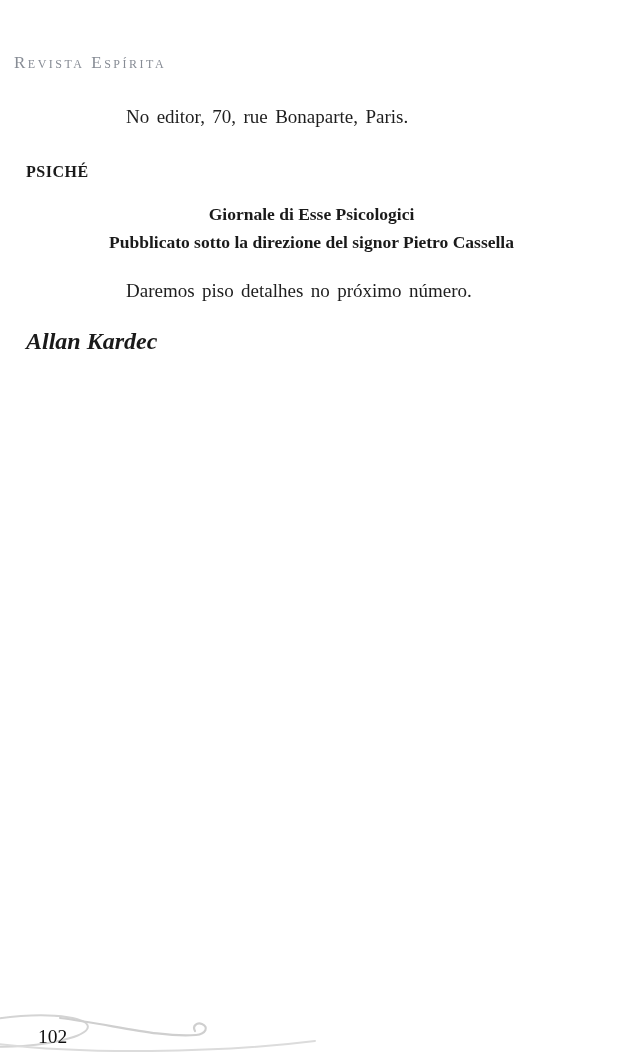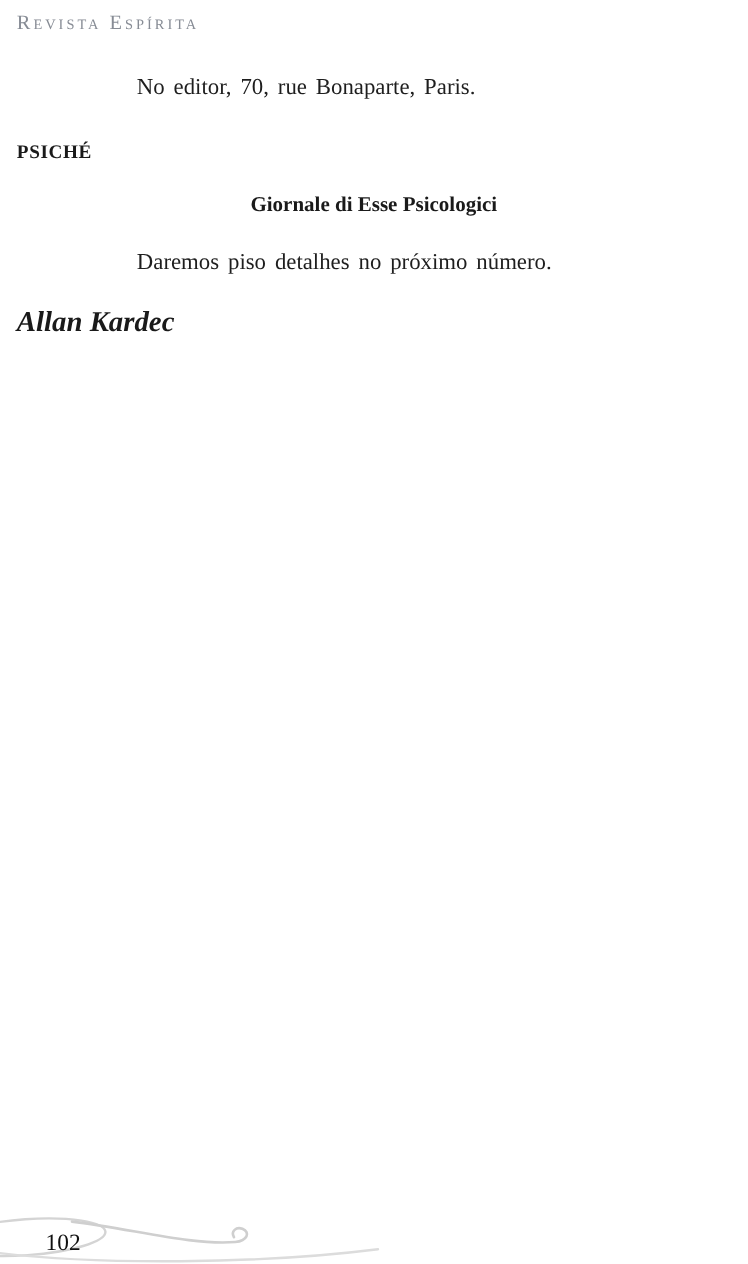--- a/index.html
+++ b/index.html
@@ -11,23 +11,24 @@
     overflow: hidden;
     font-family: "Liberation Serif", "DejaVu Serif", serif;
     color: #1e1e1e;
   }
   .running-head {
     padding: 9px 14px 0 14px;
     font-variant: small-caps;
     letter-spacing: 2.5px;
     font-size: 17px;
     color: #878c95;
+    margin-top: 44px;
   }
   .content {
-    padding: 0 14px;
+    padding: 0 26px;
   }
   .para {
     font-size: 19px;
     line-height: 29px;
     text-align: justify;
     text-indent: 100px;
     word-spacing: 0.14em;
     margin: 0;
   }
   .para-first { margin-top: 29px; text-align: left; }
@@ -91,20 +92,21 @@
 <div class="running-head">Revista Espírita</div>
 
 <div class="content">
   <p class="para para-first">No editor, 70, rue Bonaparte, Paris.</p>
 
 
   <div class="section-title">PSICHÉ</div>
 
   <div class="subtitle-1">Giornale di Esse Psicologici</div>
 
+  <div class="subtitle-2">Pubblicato sotto la direzione del signor Pietro Cassella</div>
 
 
   <p class="para para-4">Daremos piso detalhes no próximo número.</p>
 
   <div class="signature">Allan Kardec</div>
 </div>
 
 <div class="footer">
   <svg class="flourish" width="380" height="62" viewBox="0 0 380 62">
 

